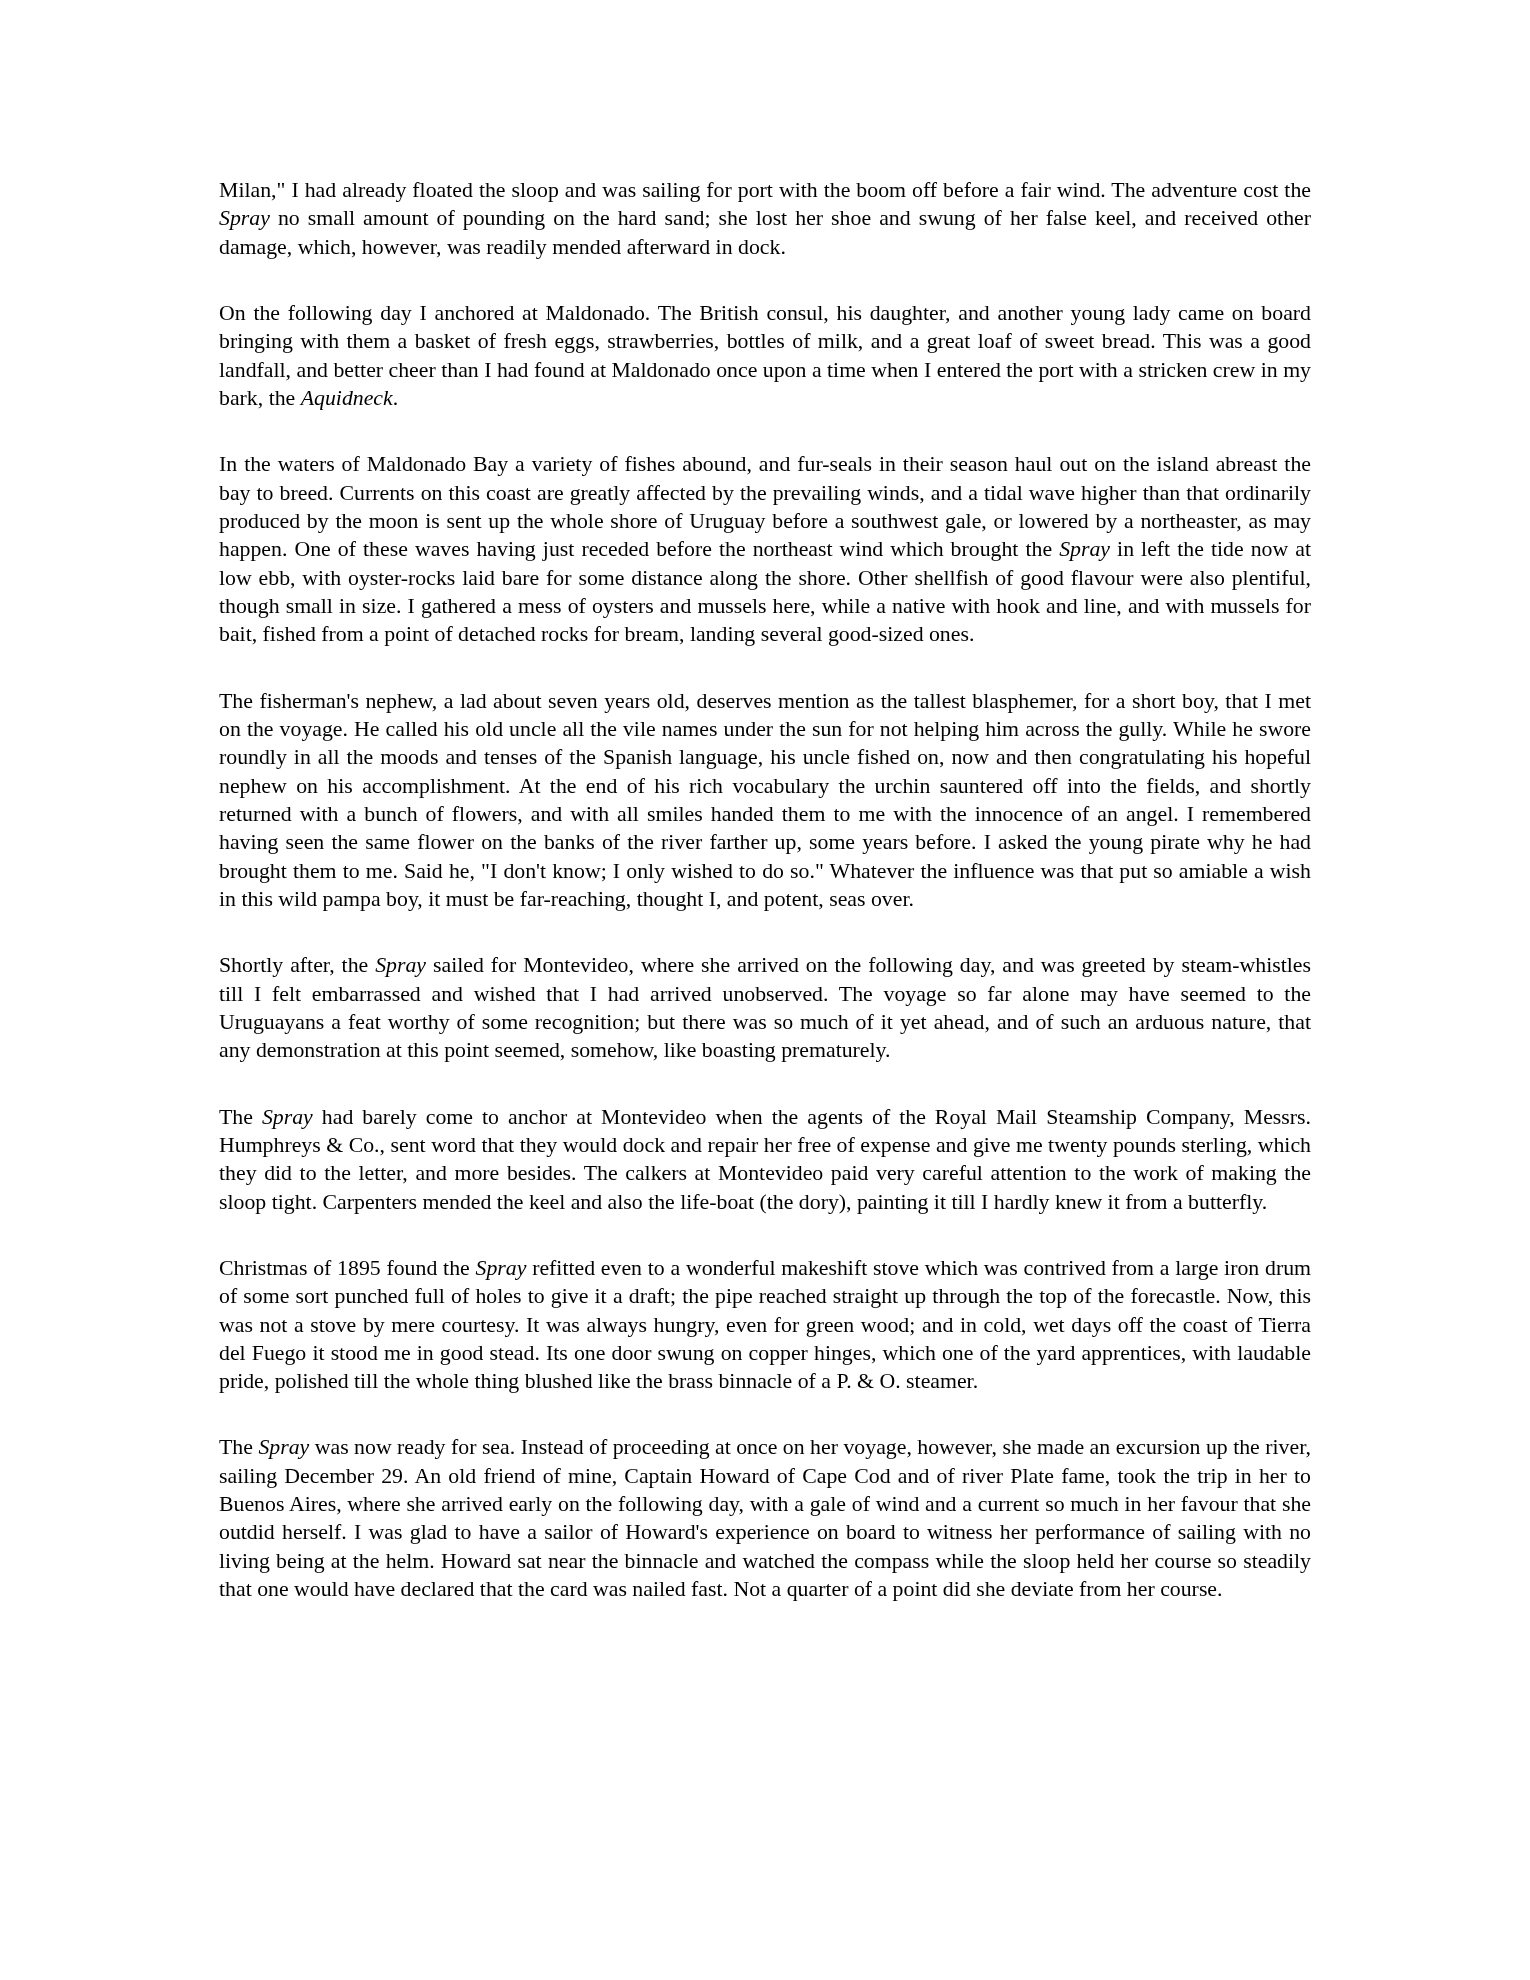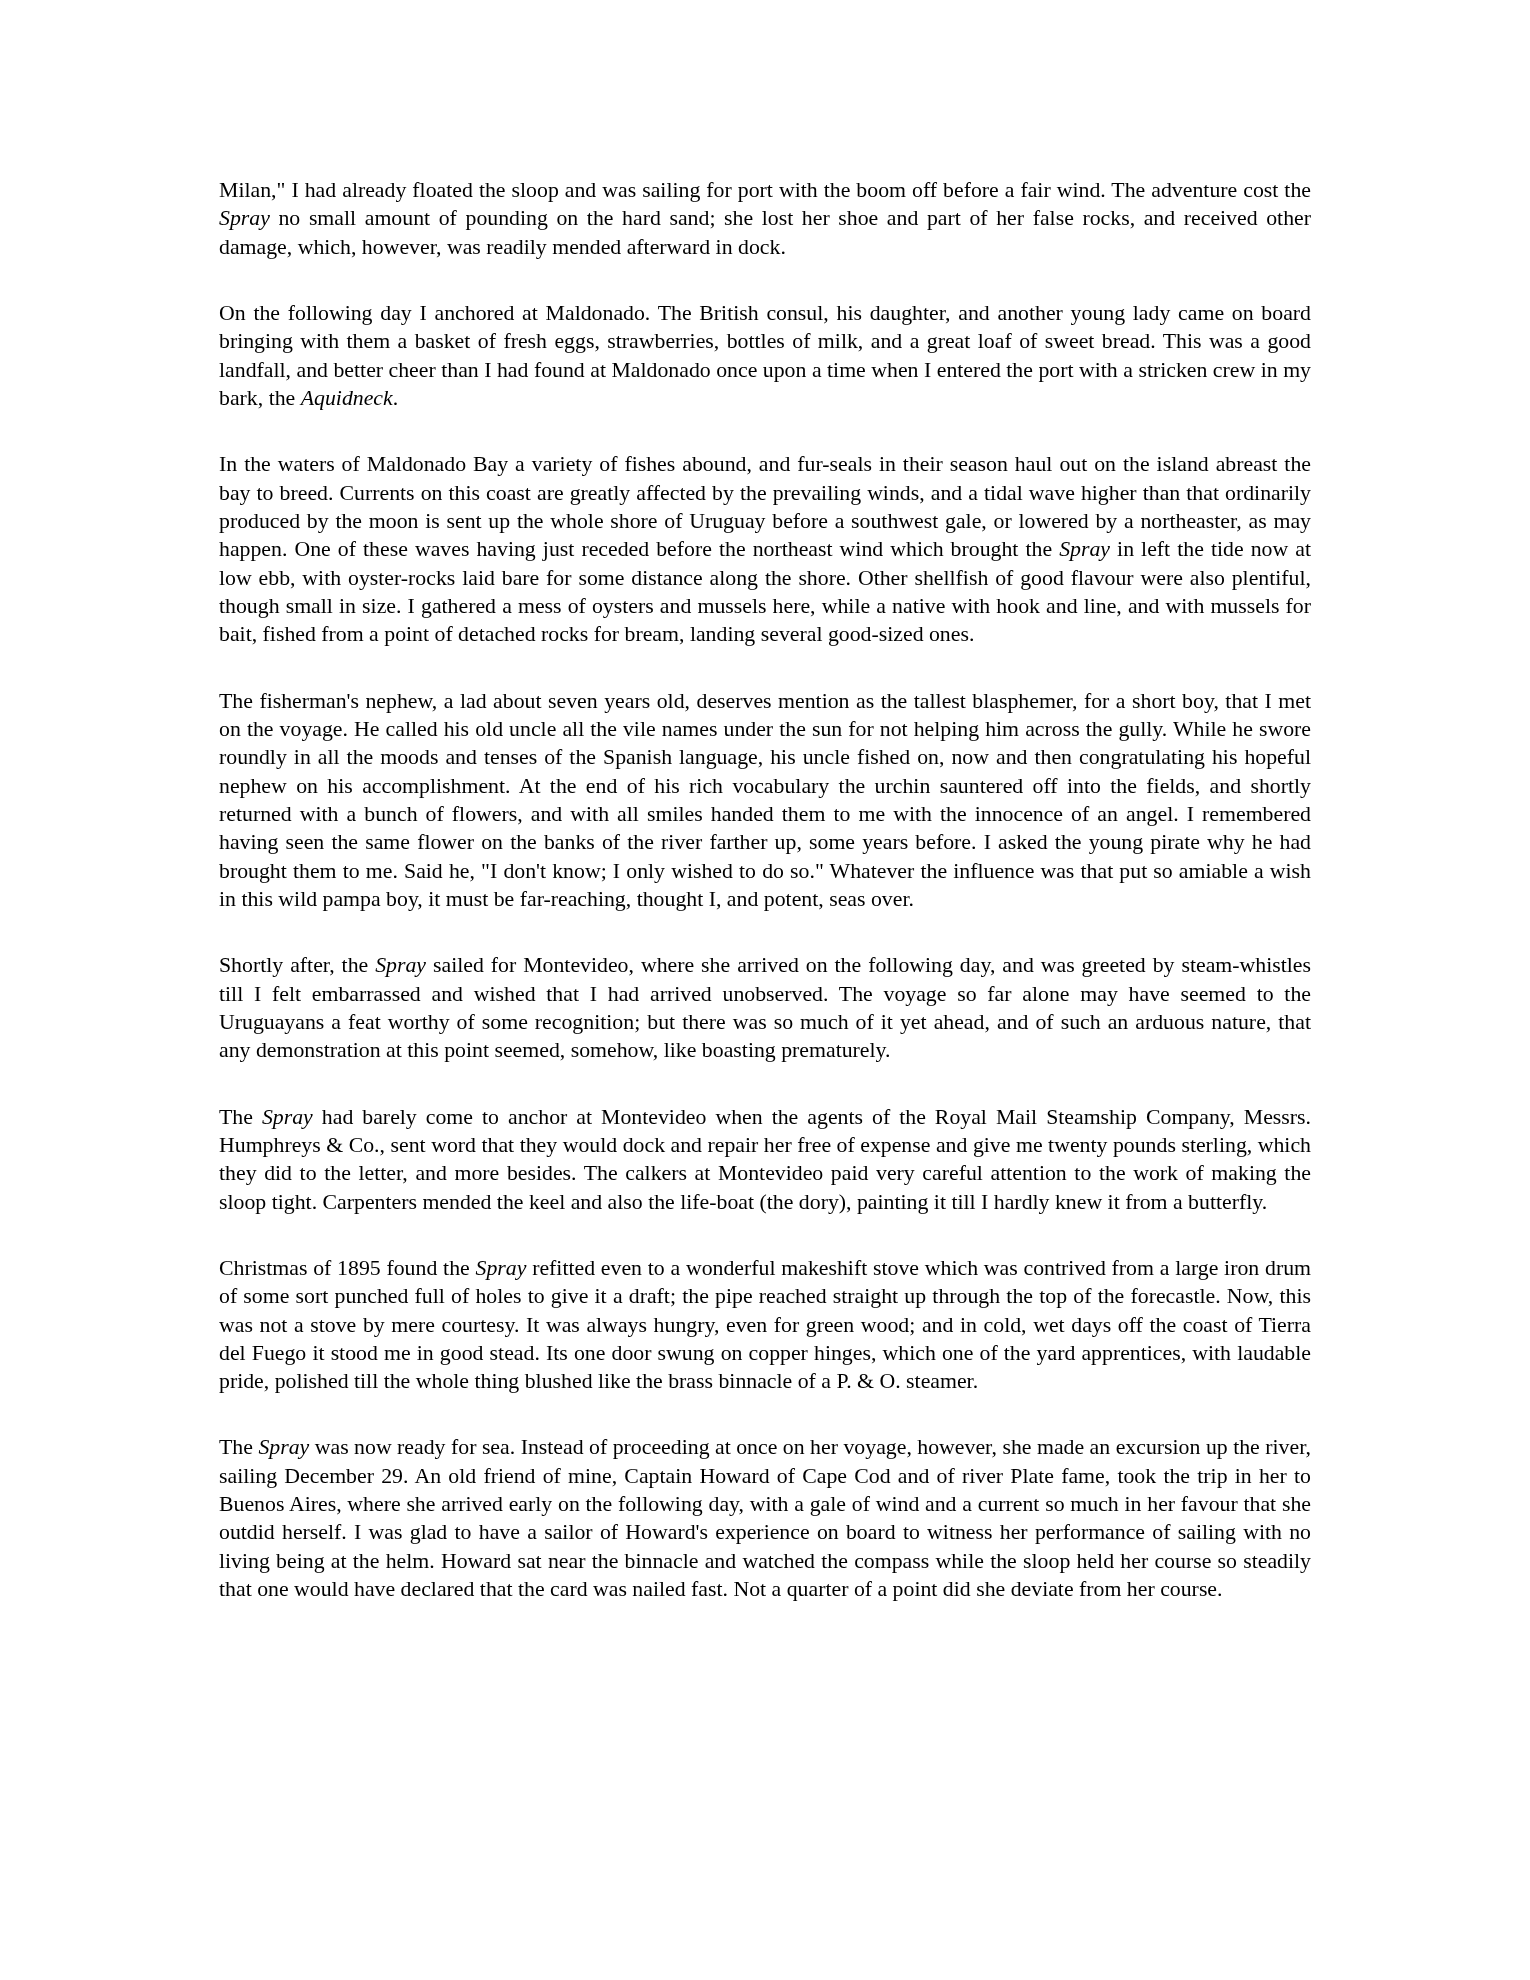--- a/index.html
+++ b/index.html
@@ -34,21 +34,21 @@
     margin-bottom: 11px;
   }
   .page-text i {
   }
 </style>
 </head>
 <body>
 
 <div class="page">
   <div class="page-text" id="page-text">
-      <p><span>Milan," I had already floated the sloop and was sailing for port with the boom off before a fair wind. The adventure cost the </span><i>Spray</i><span> no small amount of pounding on the hard sand; she lost her shoe and part of her false rocks, and received other damage, which, however, was readily mended afterward in dock.</span></p>
+      <p><span>Milan," I had already floated the sloop and was sailing for port with the boom off before a fair wind. The adventure cost the </span><i>Spray</i><span> no small amount of pounding on the hard sand; she lost her shoe and swung of her false keel, and received other damage, which, however, was readily mended afterward in dock.</span></p>
       <p><span>On the following day I anchored at Maldonado. The British consul, his daughter, and another young lady came on board bringing with them a basket of fresh eggs, strawberries, bottles of milk, and a great loaf of sweet bread. This was a good landfall, and better cheer than I had found at Maldonado once upon a time when I entered the port with a stricken crew in my bark, the </span><i>Aquidneck</i><span>.</span></p>
       <p><span>In the waters of Maldonado Bay a variety of fishes abound, and fur-seals in their season haul out on the island abreast the bay to breed. Currents on this coast are greatly affected by the prevailing winds, and a tidal wave higher than that ordinarily produced by the moon is sent up the whole shore of Uruguay before a southwest gale, or lowered by a northeaster, as may happen. One of these waves having just receded before the northeast wind which brought the </span><i>Spray</i><span> in left the tide now at low ebb, with oyster-rocks laid bare for some distance along the shore. Other shellfish of good flavour were also plentiful, though small in size. I gathered a mess of oysters and mussels here, while a native with hook and line, and with mussels for bait, fished from a point of detached rocks for bream, landing several good-sized ones.</span></p>
       <p><span>The fisherman's nephew, a lad about seven years old, deserves mention as the tallest blasphemer, for a short boy, that I met on the voyage. He called his old uncle all the vile names under the sun for not helping him across the gully. While he swore roundly in all the moods and tenses of the Spanish language, his uncle fished on, now and then congratulating his hopeful nephew on his accomplishment. At the end of his rich vocabulary the urchin sauntered off into the fields, and shortly returned with a bunch of flowers, and with all smiles handed them to me with the innocence of an angel. I remembered having seen the same flower on the banks of the river farther up, some years before. I asked the young pirate why he had brought them to me. Said he, "I don't know; I only wished to do so." Whatever the influence was that put so amiable a wish in this wild pampa boy, it must be far-reaching, thought I, and potent, seas over.</span></p>
       <p><span>Shortly after, the </span><i>Spray</i><span> sailed for Montevideo, where she arrived on the following day, and was greeted by steam-whistles till I felt embarrassed and wished that I had arrived unobserved. The voyage so far alone may have seemed to the Uruguayans a feat worthy of some recognition; but there was so much of it yet ahead, and of such an arduous nature, that any demonstration at this point seemed, somehow, like boasting prematurely.</span></p>
       <p><span>The </span><i>Spray</i><span> had barely come to anchor at Montevideo when the agents of the Royal Mail Steamship Company, Messrs. Humphreys &amp; Co., sent word that they would dock and repair her free of expense and give me twenty pounds sterling, which they did to the letter, and more besides. The calkers at Montevideo paid very careful attention to the work of making the sloop tight. Carpenters mended the keel and also the life-boat (the dory), painting it till I hardly knew it from a butterfly.</span></p>
       <p><span>Christmas of 1895 found the </span><i>Spray</i><span> refitted even to a wonderful makeshift stove which was contrived from a large iron drum of some sort punched full of holes to give it a draft; the pipe reached straight up through the top of the forecastle. Now, this was not a stove by mere courtesy. It was always hungry, even for green wood; and in cold, wet days off the coast of Tierra del Fuego it stood me in good stead. Its one door swung on copper hinges, which one of the yard apprentices, with laudable pride, polished till the whole thing blushed like the brass binnacle of a P. &amp; O. steamer.</span></p>
       <p><span>The </span><i>Spray</i><span> was now ready for sea. Instead of proceeding at once on her voyage, however, she made an excursion up the river, sailing December 29. An old friend of mine, Captain Howard of Cape Cod and of river Plate fame, took the trip in her to Buenos Aires, where she arrived early on the following day, with a gale of wind and a current so much in her favour that she outdid herself. I was glad to have a sailor of Howard's experience on board to witness her performance of sailing with no living being at the helm. Howard sat near the binnacle and watched the compass while the sloop held her course so steadily that one would have declared that the card was nailed fast. Not a quarter of a point did she deviate from her course.</span></p>
     </div>
 </div>
 

